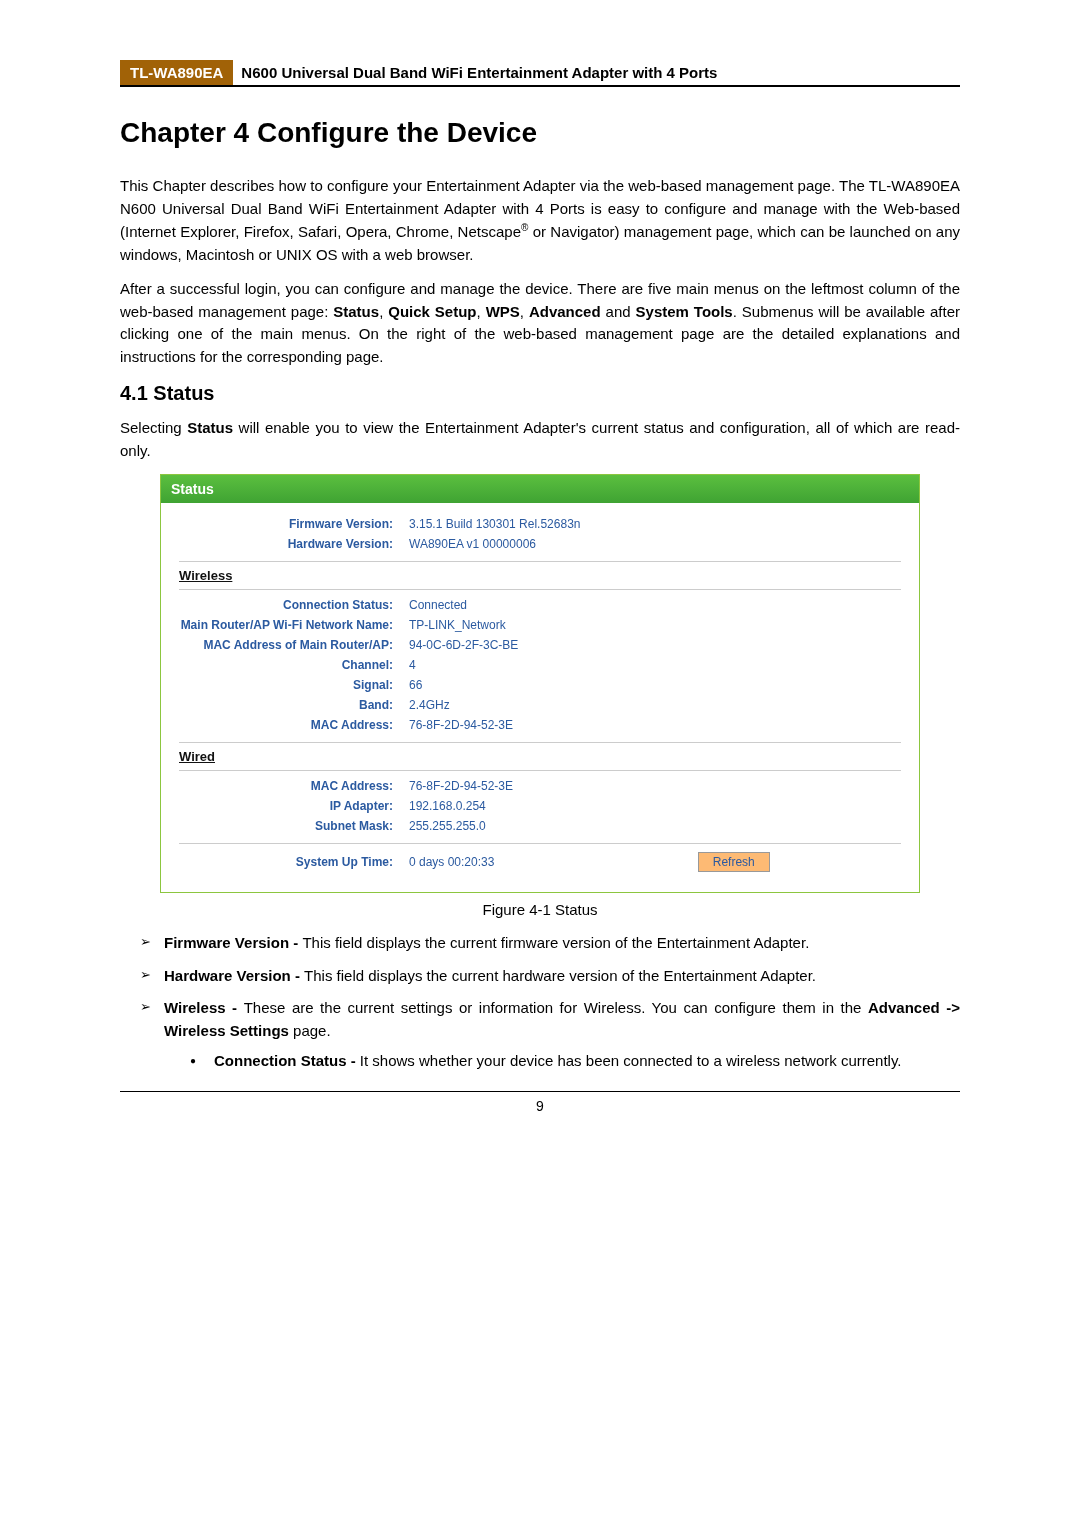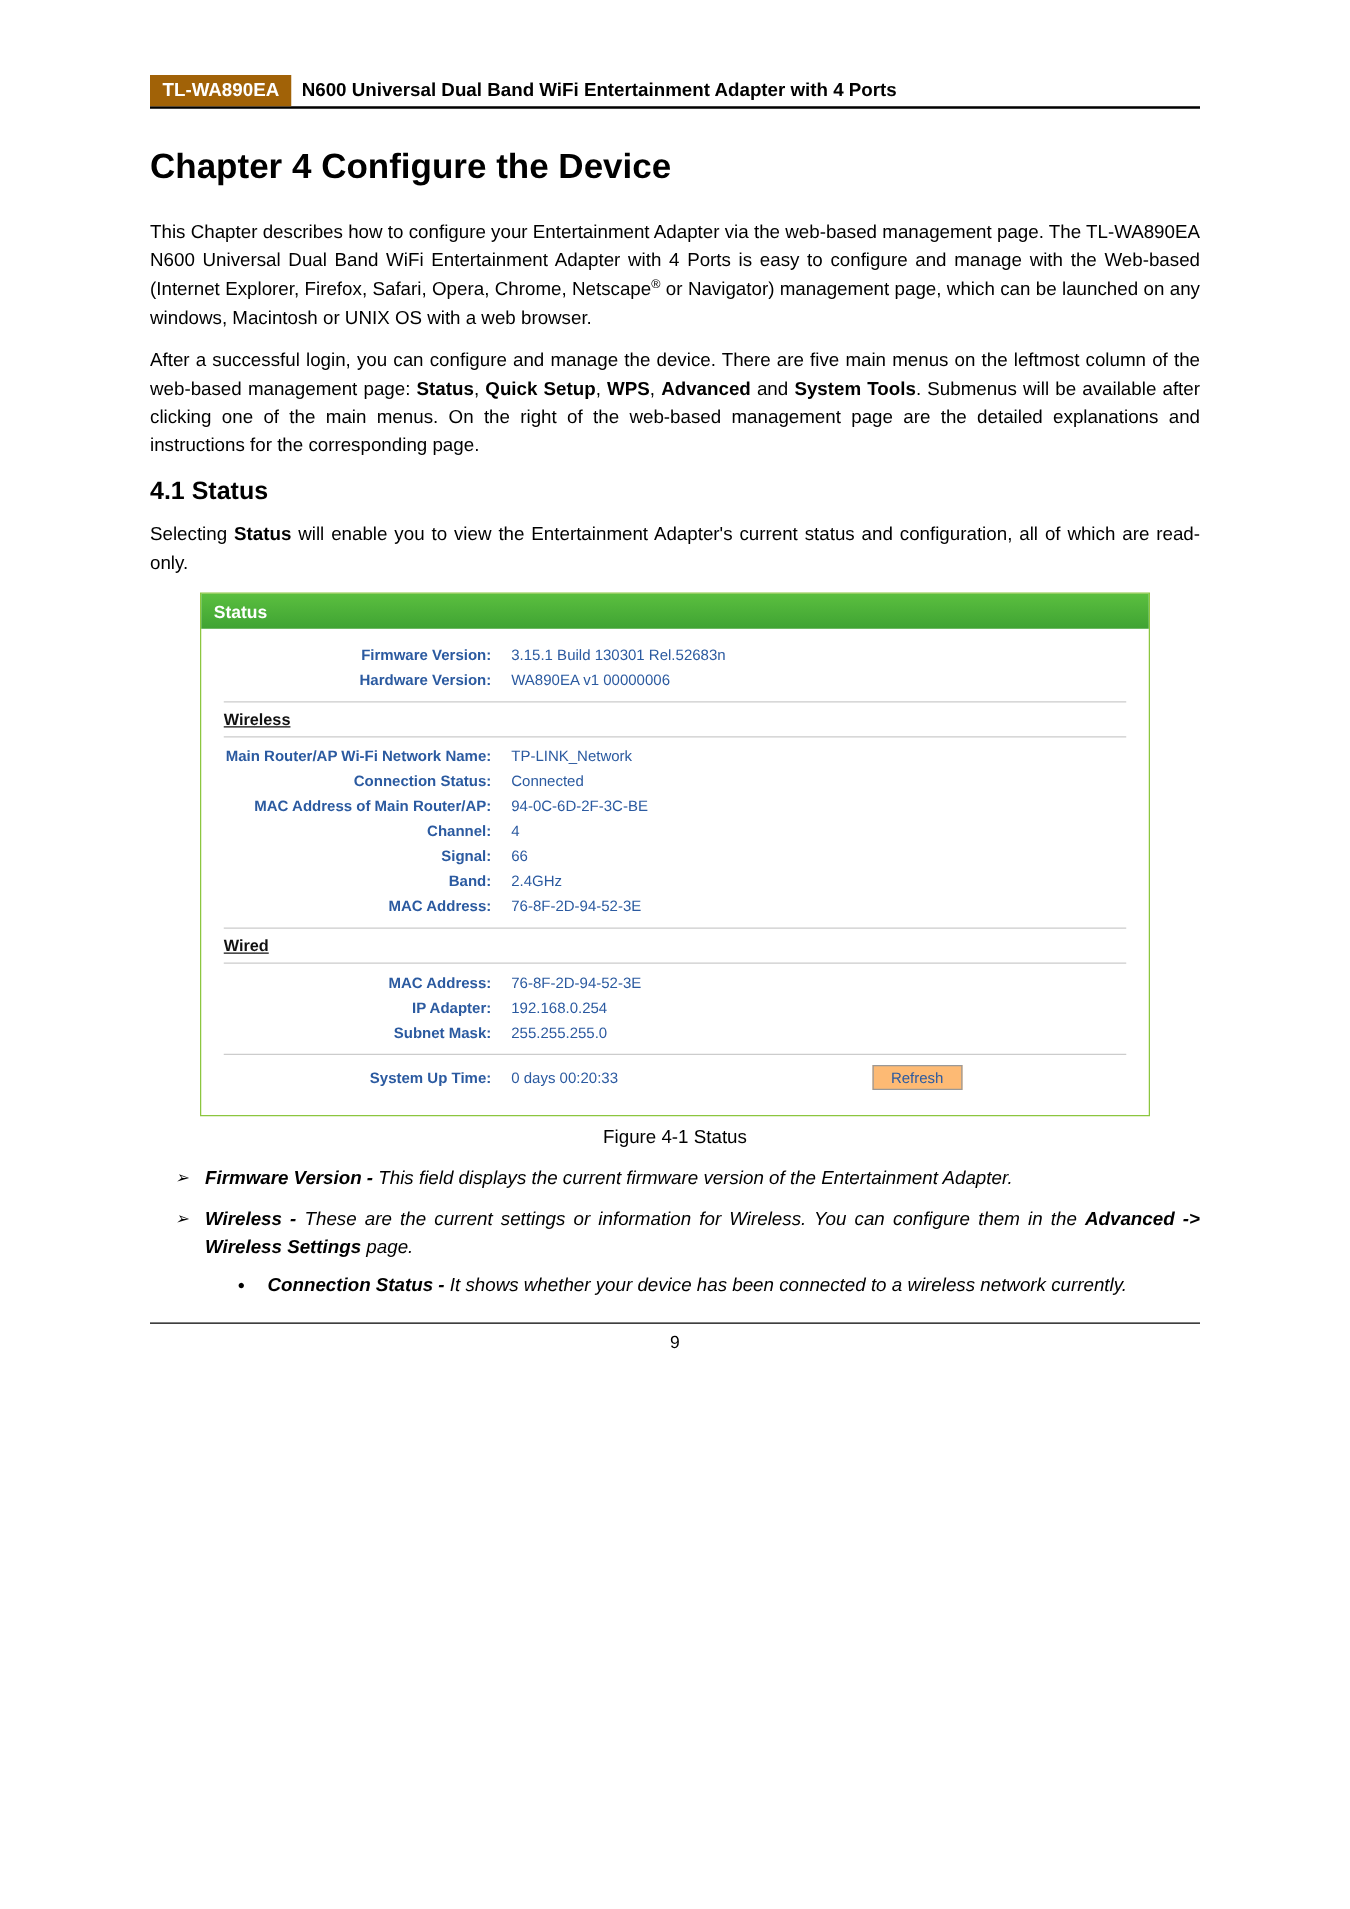--- a/index.html
+++ b/index.html
@@ -99,21 +99,20 @@
     font-size: 12px;
     margin-left: 200px;
   }
   .fig-caption {
     text-align: center;
     margin: 6px 0 14px 0;
   }
   ul.bullets {
     list-style: none;
     padding-left: 20px;
-    font-style: italic;
   }
   ul.bullets > li {
     position: relative;
     padding-left: 24px;
     margin-bottom: 10px;
     text-align: justify;
     line-height: 1.5;
   }
   ul.bullets > li::before {
     content: "➢";
@@ -183,26 +182,26 @@
         <div class="value">3.15.1 Build 130301 Rel.52683n</div>
       </div>
       <div class="row">
         <div class="label">Hardware Version:</div>
         <div class="value">WA890EA v1 00000006</div>
       </div>
 
       <div class="sub-head">Wireless</div>
 
       <div class="row">
+        <div class="label">Connection Status:</div>
+        <div class="value">Connected</div>
+      </div>
+      <div class="row">
         <div class="label">Main Router/AP Wi-Fi Network Name:</div>
         <div class="value">TP-LINK_Network</div>
-      </div>
-      <div class="row">
-        <div class="label">Connection Status:</div>
-        <div class="value">Connected</div>
       </div>
       <div class="row">
         <div class="label">MAC Address of Main Router/AP:</div>
         <div class="value">94-0C-6D-2F-3C-BE</div>
       </div>
       <div class="row">
         <div class="label">Channel:</div>
         <div class="value">4</div>
       </div>
       <div class="row">
@@ -244,20 +243,23 @@
       </div>
 
     </div>
   </div>
 
   <div class="fig-caption">Figure 4-1 Status</div>
 
   <ul class="bullets">
     <li>
       <b>Firmware Version - </b><span>This field displays the current firmware version of the Entertainment Adapter.</span>
+    </li>
+    <li>
+      <b>Hardware Version - </b><span>This field displays the current hardware version of the Entertainment Adapter.</span>
     </li>
     <li>
       <b>Wireless - </b><span>These are the current settings or information for Wireless. You can configure them in the </span><b>Advanced -&gt; Wireless Settings</b><span> page.</span>
       <ul class="sub-bullets">
         <li>
           <b>Connection Status - </b><span>It shows whether your device has been connected to a wireless network currently.</span>
         </li>
       </ul>
     </li>
   </ul>

